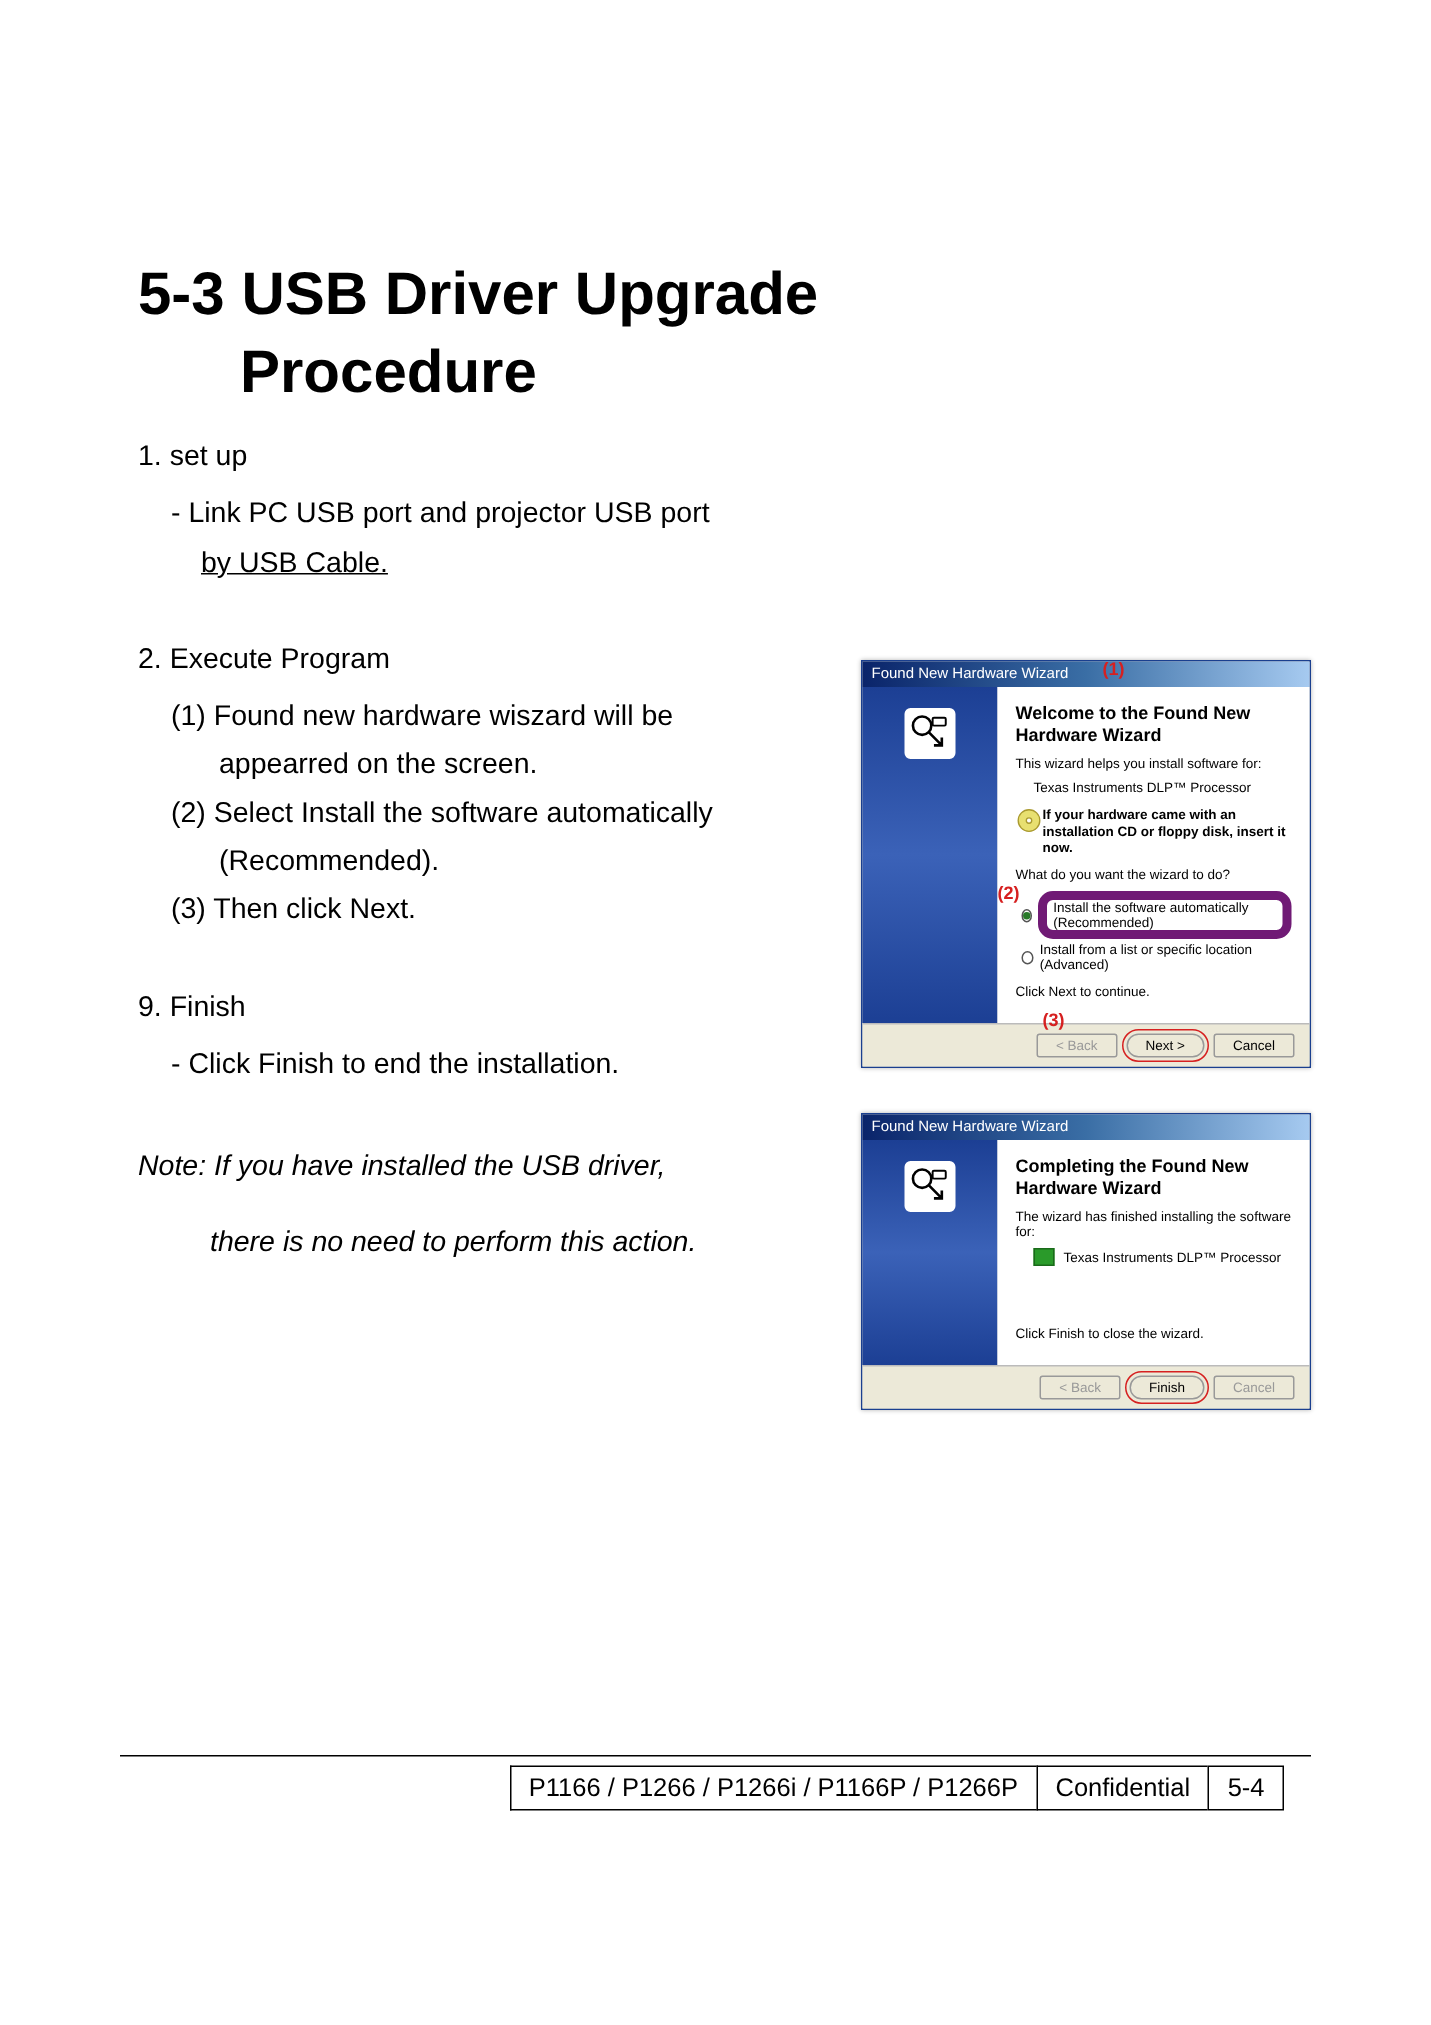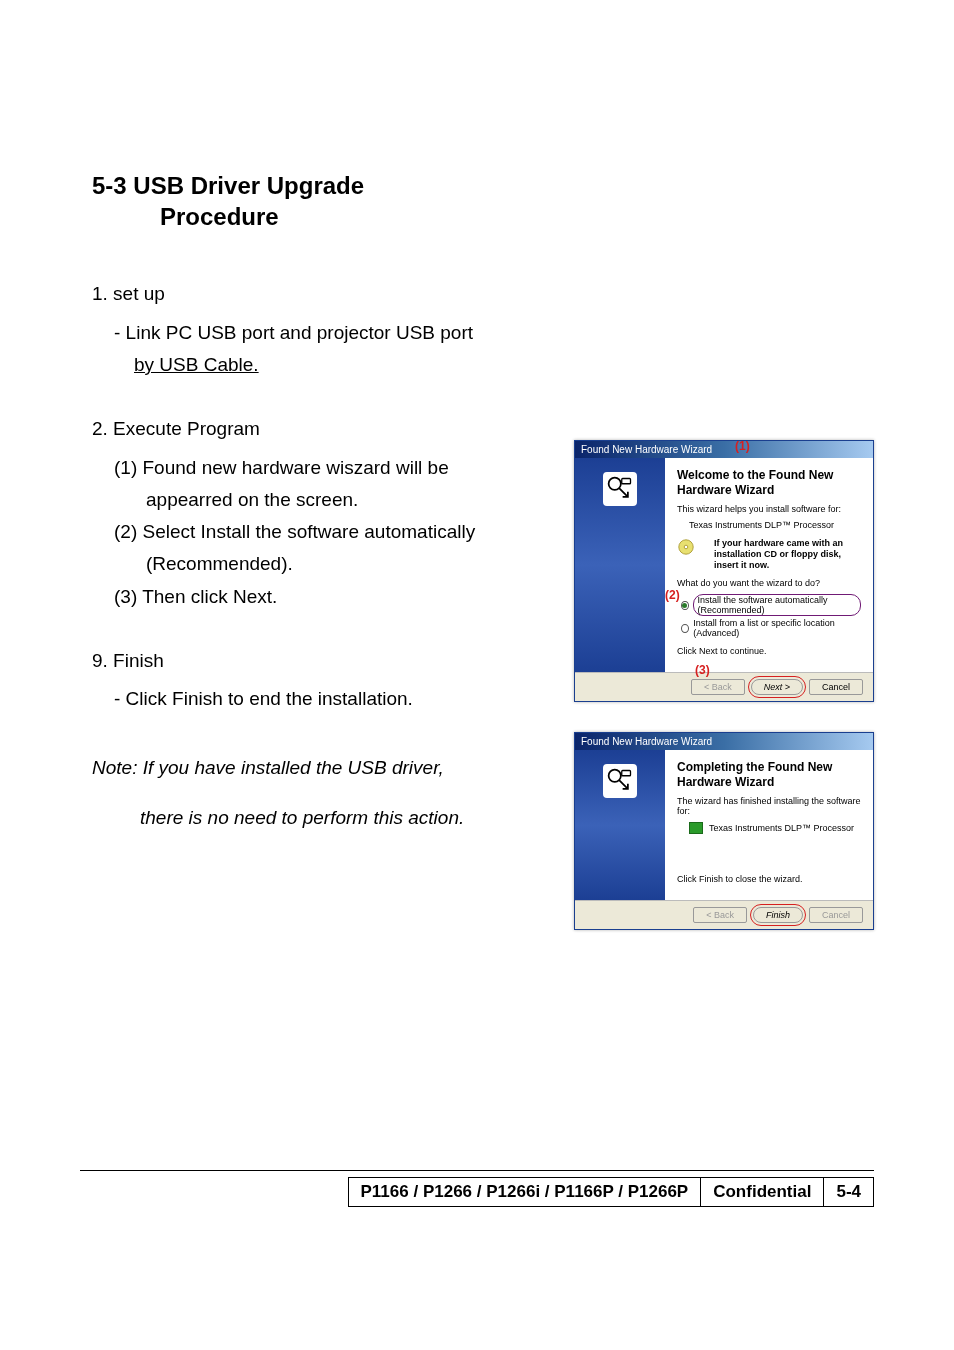--- a/index.html
+++ b/index.html
@@ -1,18 +1,18 @@
 <!DOCTYPE html>
 <html><head>
 <meta charset="utf-8">
 <style>
   * { box-sizing: border-box; margin: 0; padding: 0; }
   html, body { width: 954px; height: 1350px; background: #fff; font-family: Arial, Helvetica, sans-serif; color: #000; }
   .page { position: relative; width: 954px; height: 1350px; padding: 170px 80px 0 92px; }
-  h1.title { font-size: 24px; font-weight: bold; line-height: 1.3; margin-bottom: 46px; }
+  h1.title { font-size: 40px; font-weight: bold; line-height: 1.3; margin-bottom: 15px; }
   .title .num { display: inline-block; }
   .title .sub { display: block; padding-left: 68px; }
   .body-text { font-size: 19px; line-height: 1.7; }
   .step-h { margin-top: 8px; margin-bottom: 6px; }
   .indent1 { padding-left: 22px; }
   .indent2 { padding-left: 54px; }
   .indent3 { padding-left: 42px; text-decoration: underline; }
   .gap { height: 24px; }
   .note { font-style: italic; margin-top: 36px; }
   .note2 { font-style: italic; padding-left: 48px; margin-top: 18px; }
@@ -47,56 +47,55 @@
     background: #fff;
     border: 2px solid #fff;
     border-radius: 4px;
     display: flex; align-items: center; justify-content: center;
   }
   .wiz-icon svg { width: 28px; height: 28px; }
   .wiz-right { flex: 1; background: #fff; padding: 10px 12px 10px 12px; }
   .wiz-h { font-weight: bold; font-size: 12px; line-height: 1.25; margin-bottom: 6px; }
   .wiz-p { font-size: 9px; margin-bottom: 6px; }
   .wiz-p.sm { padding-left: 12px; }
-  .cd-row { display: flex; align-items: flex-start; gap: 19px; margin: 8px 0; }
+  .cd-row { display: flex; align-items: flex-start; gap: 0; margin: 8px 0; }
   .cd-icon { width: 18px; height: 18px; flex: 0 0 18px; }
   .cd-icon svg { width: 18px; height: 18px; }
   .cd-text { font-size: 9px; font-weight: bold; line-height: 1.2; }
   .opt { display: flex; align-items: center; gap: 4px; font-size: 9px; margin: 2px 0 2px 4px; }
   .opt .radio { width: 9px; height: 9px; border: 1px solid #555; border-radius: 50%; display: inline-flex; align-items: center; justify-content: center; }
   .opt .radio.on::after { content: ""; width: 5px; height: 5px; background: #2a7a2a; border-radius: 50%; display: block; }
-  .ring-red { border: 1px solid #701a75; border-radius: 10px; padding: 0 4px; display: inline-block; }
+  .ring-red { border: 6px solid #701a75; border-radius: 10px; padding: 0 4px; display: inline-block; }
   .wiz-buttons { background: #ece9d8; padding: 6px 10px; display: flex; justify-content: flex-end; gap: 6px; border-top: 1px solid #bbb; position: relative; }
   .btn {
     font-size: 9px;
     padding: 2px 12px;
     background: #ece9d8;
     border: 1px solid #999;
     border-radius: 2px;
     color: #000;
   }
   .btn[disabled] { color: #999; }
-  .btn.ring { outline: 1.5px solid #d62020; outline-offset: 2px; border-radius: 8px; font-style: italic; }
+  .btn.ring { outline: 1.5px solid #d62020; outline-offset: 2px; border-radius: 8px; }
   .ann { position: absolute; color: #d62020; font-weight: bold; font-size: 12px; }
   .dev-row { display: flex; align-items: center; gap: 6px; margin: 4px 0 40px 12px; font-size: 9px; }
   .chip { width: 14px; height: 12px; background: #2a9a2a; border: 1px solid #1a6a1a; }
 
   .footer {
     position: absolute;
     left: 80px; right: 80px; bottom: 140px;
     border-top: 1px solid #000;
     height: 40px;
   }
   .footer-row {
     position: absolute;
-    right: 0;
+    right: 18px;
     top: 6px;
     display: flex;
     align-items: flex-start;
-    font-weight: bold;
   }
   .footer-cell {
     border: 1px solid #000;
     padding: 4px 12px;
     font-size: 17px;
     display: flex; align-items: center;
   }
   .footer-cell.models { border-right: none; }
   .footer-cell.conf { border-right: none; padding-left: 12px; }
 </style>

